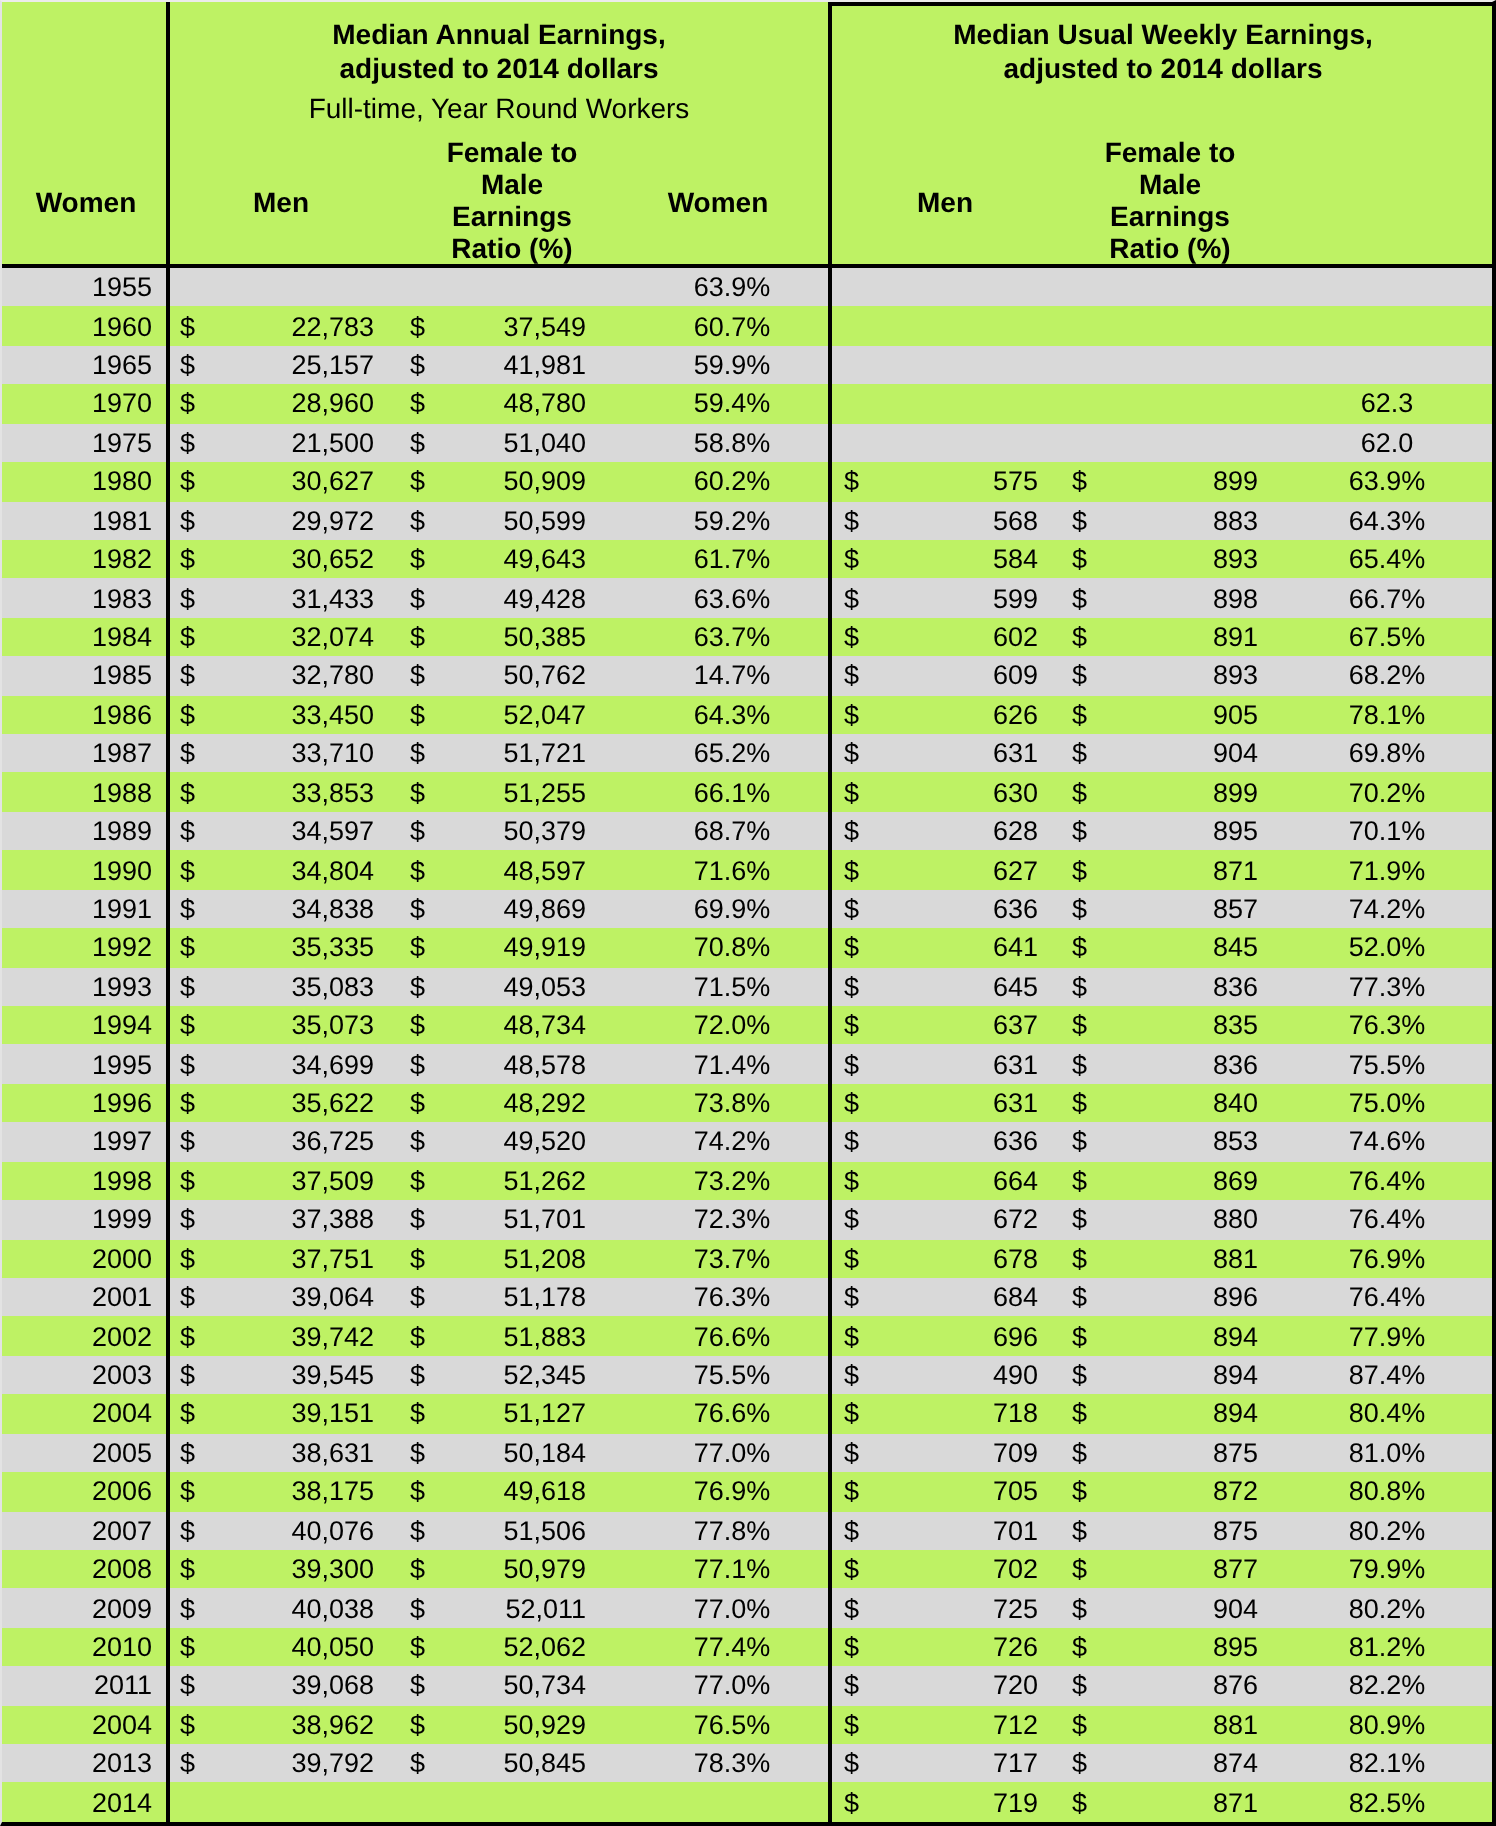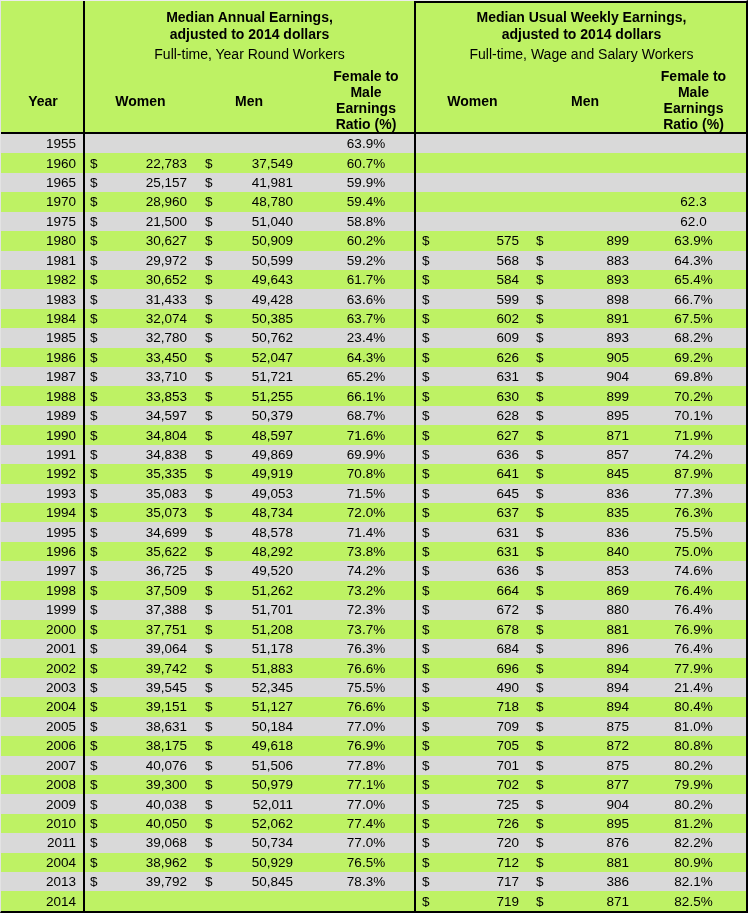--- a/index.html
+++ b/index.html
@@ -72,25 +72,23 @@
 
     <div class="title-block annual">
       <div class="title-line">Median Annual Earnings,</div>
       <div class="title-line">adjusted to 2014 dollars</div>
       <div class="subtitle">Full-time, Year Round Workers</div>
     </div>
 
     <div class="title-block weekly">
       <div class="title-line">Median Usual Weekly Earnings,</div>
       <div class="title-line">adjusted to 2014 dollars</div>
-      <div class="subtitle">Full-time, Wage and Salary Workers</div>
     </div>
 
     <div class="colheads">
-      <div class="ch">Year</div>
       <div class="ch">Women</div>
       <div class="ch">Men</div>
       <div class="ch ratio ratio-l">
         <div>Female to</div>
         <div>Male</div>
         <div>Earnings</div>
         <div>Ratio (%)</div>
       </div>
       <div class="ch">Women</div>
       <div class="ch">Men</div>
@@ -281,21 +279,21 @@
       <div class="row stripe">
         <div class="c-year">1985</div>
         <div class="money m1">
           <span>$</span>
           <span>32,780</span>
         </div>
         <div class="money m2">
           <span>$</span>
           <span>50,762</span>
         </div>
-        <div class="ratio-l">23.4%</div>
+        <div class="ratio-l">14.7%</div>
         <div class="money m3">
           <span>$</span>
           <span>609</span>
         </div>
         <div class="money m4">
           <span>$</span>
           <span>893</span>
         </div>
         <div class="ratio-r">68.2%</div>
       </div>
@@ -311,21 +309,21 @@
         </div>
         <div class="ratio-l">64.3%</div>
         <div class="money m3">
           <span>$</span>
           <span>626</span>
         </div>
         <div class="money m4">
           <span>$</span>
           <span>905</span>
         </div>
-        <div class="ratio-r">69.2%</div>
+        <div class="ratio-r">78.1%</div>
       </div>
       <div class="row stripe">
         <div class="c-year">1987</div>
         <div class="money m1">
           <span>$</span>
           <span>33,710</span>
         </div>
         <div class="money m2">
           <span>$</span>
           <span>51,721</span>
@@ -437,21 +435,21 @@
         </div>
         <div class="ratio-l">70.8%</div>
         <div class="money m3">
           <span>$</span>
           <span>641</span>
         </div>
         <div class="money m4">
           <span>$</span>
           <span>845</span>
         </div>
-        <div class="ratio-r">87.9%</div>
+        <div class="ratio-r">52.0%</div>
       </div>
       <div class="row stripe">
         <div class="c-year">1993</div>
         <div class="money m1">
           <span>$</span>
           <span>35,083</span>
         </div>
         <div class="money m2">
           <span>$</span>
           <span>49,053</span>
@@ -668,21 +666,21 @@
         </div>
         <div class="ratio-l">75.5%</div>
         <div class="money m3">
           <span>$</span>
           <span>490</span>
         </div>
         <div class="money m4">
           <span>$</span>
           <span>894</span>
         </div>
-        <div class="ratio-r">21.4%</div>
+        <div class="ratio-r">87.4%</div>
       </div>
       <div class="row">
         <div class="c-year">2004</div>
         <div class="money m1">
           <span>$</span>
           <span>39,151</span>
         </div>
         <div class="money m2">
           <span>$</span>
           <span>51,127</span>
@@ -876,21 +874,21 @@
           <span>$</span>
           <span>50,845</span>
         </div>
         <div class="ratio-l">78.3%</div>
         <div class="money m3">
           <span>$</span>
           <span>717</span>
         </div>
         <div class="money m4">
           <span>$</span>
-          <span>386</span>
+          <span>874</span>
         </div>
         <div class="ratio-r">82.1%</div>
       </div>
       <div class="row">
         <div class="c-year">2014</div>
         <div class="money m1"></div>
         <div class="money m2"></div>
         <div class="ratio-l"></div>
         <div class="money m3">
           <span>$</span>

